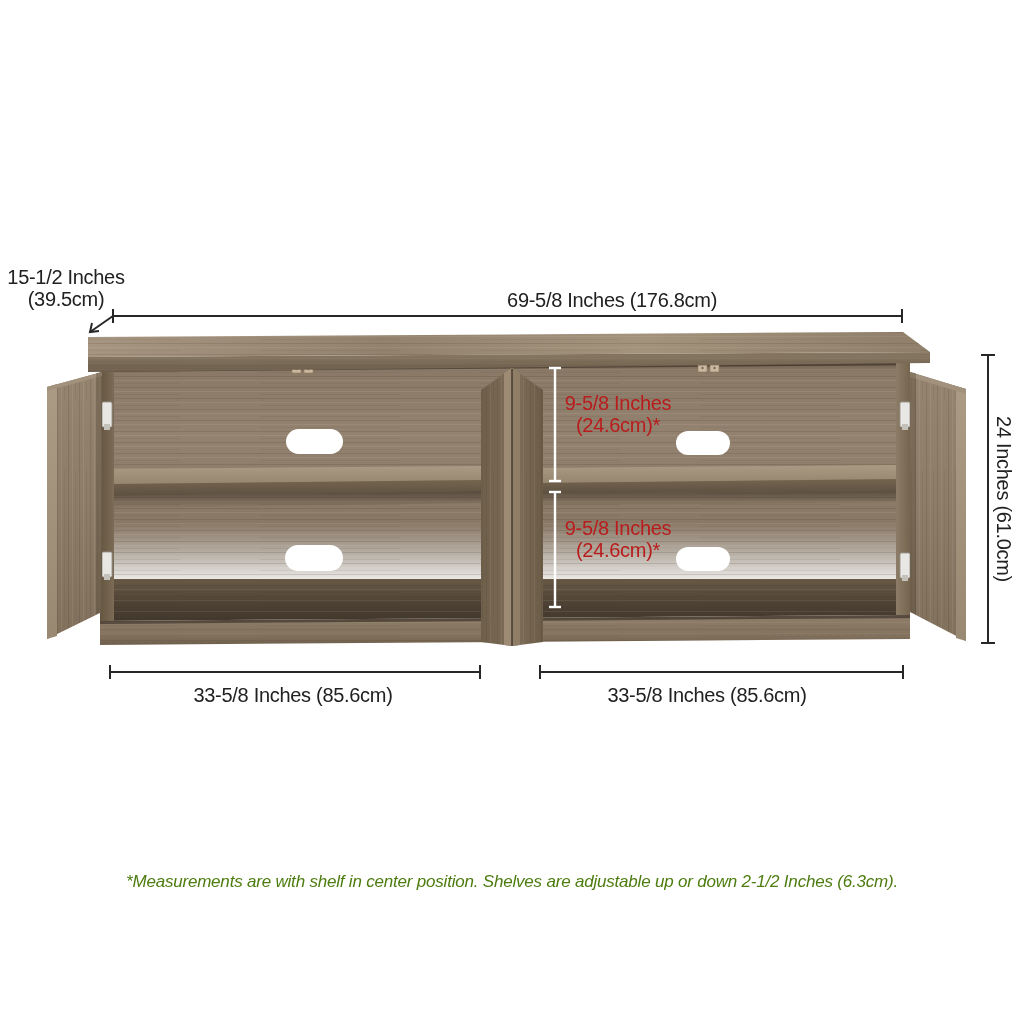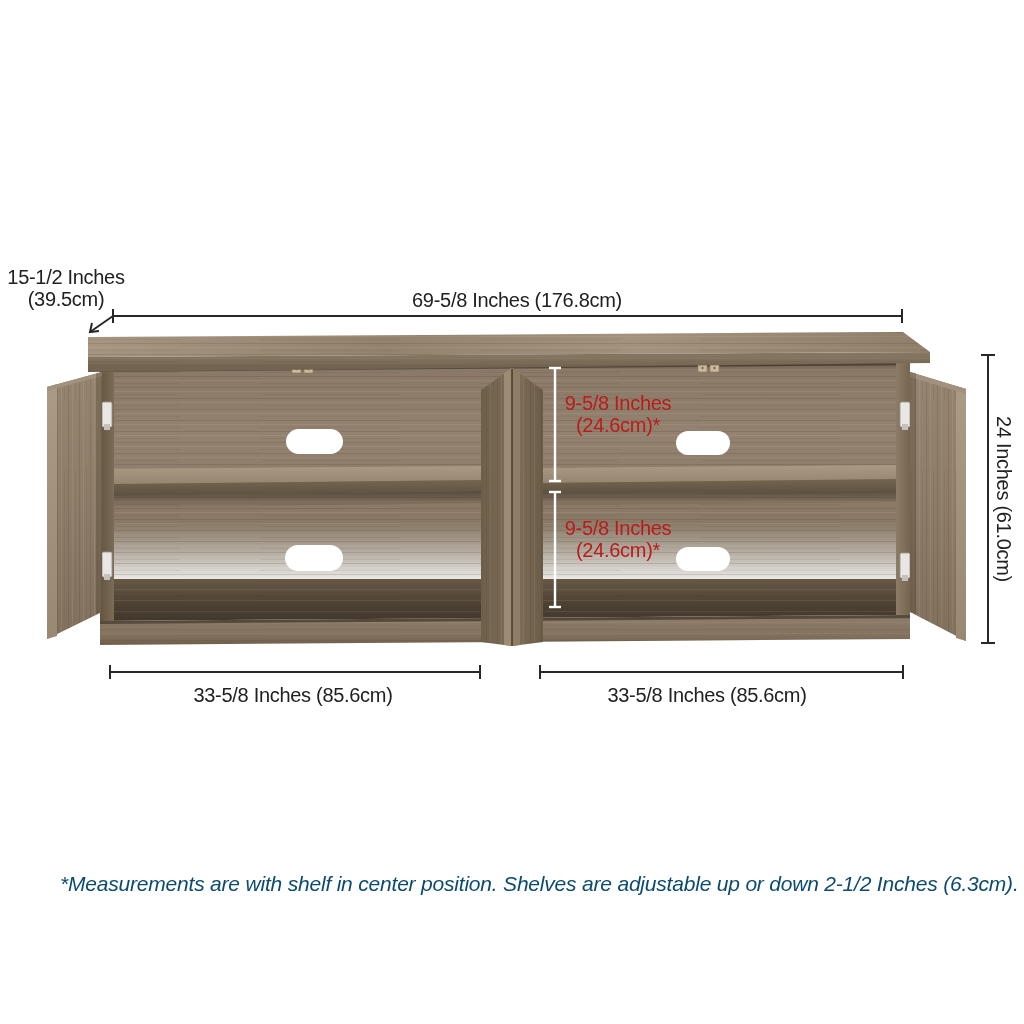--- a/index.html
+++ b/index.html
@@ -4,21 +4,21 @@
 <style>
   html,body{margin:0;padding:0;background:#ffffff;}
   .stage{position:relative;width:1024px;height:1024px;background:#ffffff;overflow:hidden;
          font-family:"Liberation Sans",sans-serif;}
   svg.scene{position:absolute;left:0;top:0;width:1024px;height:1024px;display:block;}
   .lbl{position:absolute;font-size:20px;line-height:22px;color:#212121;text-align:center;
        letter-spacing:-0.3px;white-space:nowrap;}
   .lbl.white{color:#b91c1c;}
   .lbl.rot{transform:rotate(90deg);transform-origin:center center;}
   .lbl .ln{display:block;}
-  .footnote{position:absolute;font-size:21px;font-style:italic;color:#0c4a6e;text-align:center;
+  .footnote{position:absolute;font-size:17px;font-style:italic;color:#4d7c0f;text-align:center;
             letter-spacing:-0.2px;white-space:nowrap;}
 </style>
 </head>
 <body>
 
 <div class="stage">
 
   <svg class="scene" viewBox="0 0 1024 1024">
     <defs>
       <linearGradient id="gTop" x1="0" y1="0" x2="1" y2="0">
@@ -216,21 +216,21 @@
       <line x1="549" y1="492" x2="561" y2="492"></line>
       <line x1="549" y1="607" x2="561" y2="607"></line>
     </g>
   </svg>
 
   <div class="lbl" style="left:4px;top:266px;width:124px;text-align:center;">
     <span class="ln">15-1/2 Inches</span>
     <span class="ln">(39.5cm)</span>
   </div>
 
-  <div class="lbl" style="left:307px;top:289px;width:420px;">69-5/8 Inches (176.8cm)</div>
+  <div class="lbl" style="left:297px;top:289px;width:420px;text-align:right;">69-5/8 Inches (176.8cm)</div>
 
   <div class="lbl rot" style="left:854px;top:488px;width:300px;height:22px;">24 Inches (61.0cm)</div>
 
   <div class="lbl white" style="left:550px;top:392px;width:136px;">
     <span class="ln">9-5/8 Inches</span>
     <span class="ln">(24.6cm)*</span>
   </div>
 
   <div class="lbl white" style="left:550px;top:517px;width:136px;">
     <span class="ln">9-5/8 Inches</span>

